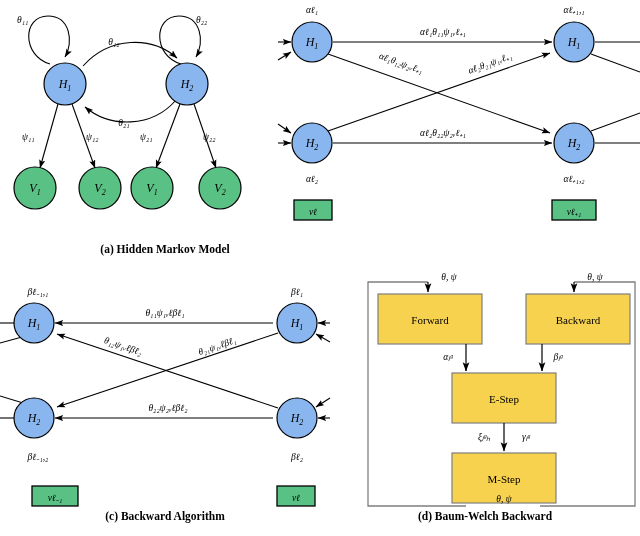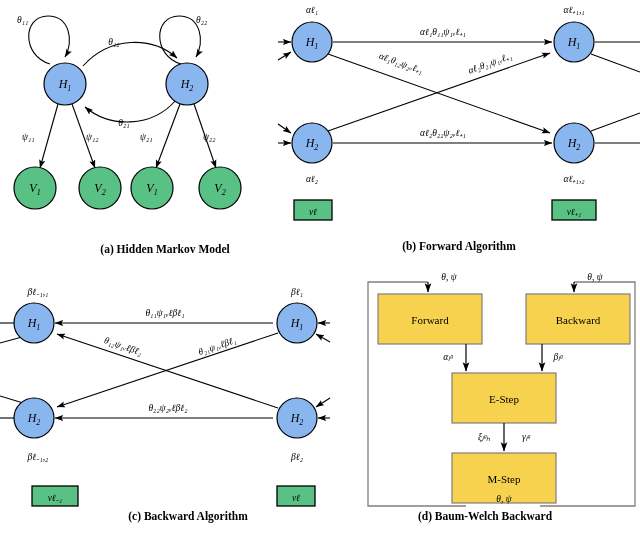--- a/index.html
+++ b/index.html
@@ -122,21 +122,20 @@
       <text x="122" y="66" text-anchor="middle" class="edgelbl mathi" transform="rotate(19.6 122 66)">αℓ₁θ₁₂ψ₂ᵥℓ₊₁</text>
       <text x="213" y="66" text-anchor="middle" class="edgelbl mathi" transform="rotate(-19.6 213 66)">αℓ₂θ₂₁ψ₁ᵥℓ₊₁</text>
 
       <rect x="16" y="200" width="38" height="20" fill="#59c184" stroke="#000" stroke-width="1.3"></rect>
       <text x="35" y="215" text-anchor="middle" class="edgelbl mathi">vℓ</text>
 
       <rect x="274" y="200" width="44" height="20" fill="#59c184" stroke="#000" stroke-width="1.3"></rect>
       <text x="296" y="215" text-anchor="middle" class="edgelbl mathi">vℓ₊₁</text>
     </svg>
   </div>
-  <div class="caption" style="left:278px;top:240px;width:362px;">(b) Forward Algorithm</div>
 
   <div class="panel" style="left:0;top:268px;width:330px;height:245px;">
     <svg width="330" height="245" viewBox="0 0 330 245">
       <defs>
         <marker id="arc" markerWidth="9" markerHeight="9" refX="7.4" refY="3" orient="auto" markerUnits="strokeWidth">
           <path d="M0,0.2 L7.6,3 L0,5.8 L1.5,3 Z" fill="#000"></path>
         </marker>
       </defs>
 
       <line x1="0" y1="55" x2="30" y2="55" stroke="#000" stroke-width="1.1"></line>
@@ -179,21 +178,21 @@
       <text x="122" y="81" text-anchor="middle" class="edgelbl mathi" transform="rotate(18.5 122 81)">θ₁₂ψ₁ᵥℓβℓ₂</text>
       <text x="218" y="81" text-anchor="middle" class="edgelbl mathi" transform="rotate(-18.5 218 81)">θ₂₁ψ₁ᵥℓβℓ₁</text>
 
       <rect x="32" y="218" width="46" height="20" fill="#59c184" stroke="#000" stroke-width="1.3"></rect>
       <text x="55" y="233" text-anchor="middle" class="edgelbl mathi">vℓ₋₁</text>
 
       <rect x="277" y="218" width="38" height="20" fill="#59c184" stroke="#000" stroke-width="1.3"></rect>
       <text x="296" y="233" text-anchor="middle" class="edgelbl mathi">vℓ</text>
     </svg>
   </div>
-  <div class="caption" style="left:0;top:510px;width:330px;padding-left:23px;">(c) Backward Algorithm</div>
+  <div class="caption" style="left:0;top:510px;width:330px;">(c) Backward Algorithm</div>
 
   <div class="panel" style="left:330px;top:268px;width:310px;height:245px;">
     <svg width="310" height="245" viewBox="0 0 310 245">
       <defs>
         <marker id="ard" markerWidth="9" markerHeight="9" refX="7.2" refY="3" orient="auto" markerUnits="strokeWidth">
           <path d="M0,0.2 L7.6,3 L0,5.8 L1.5,3 Z" fill="#000"></path>
         </marker>
       </defs>
 
       <path d="M136,240 L136,245" fill="none" stroke="#7f7f7f" stroke-width="1.2" style="display:none"></path>

